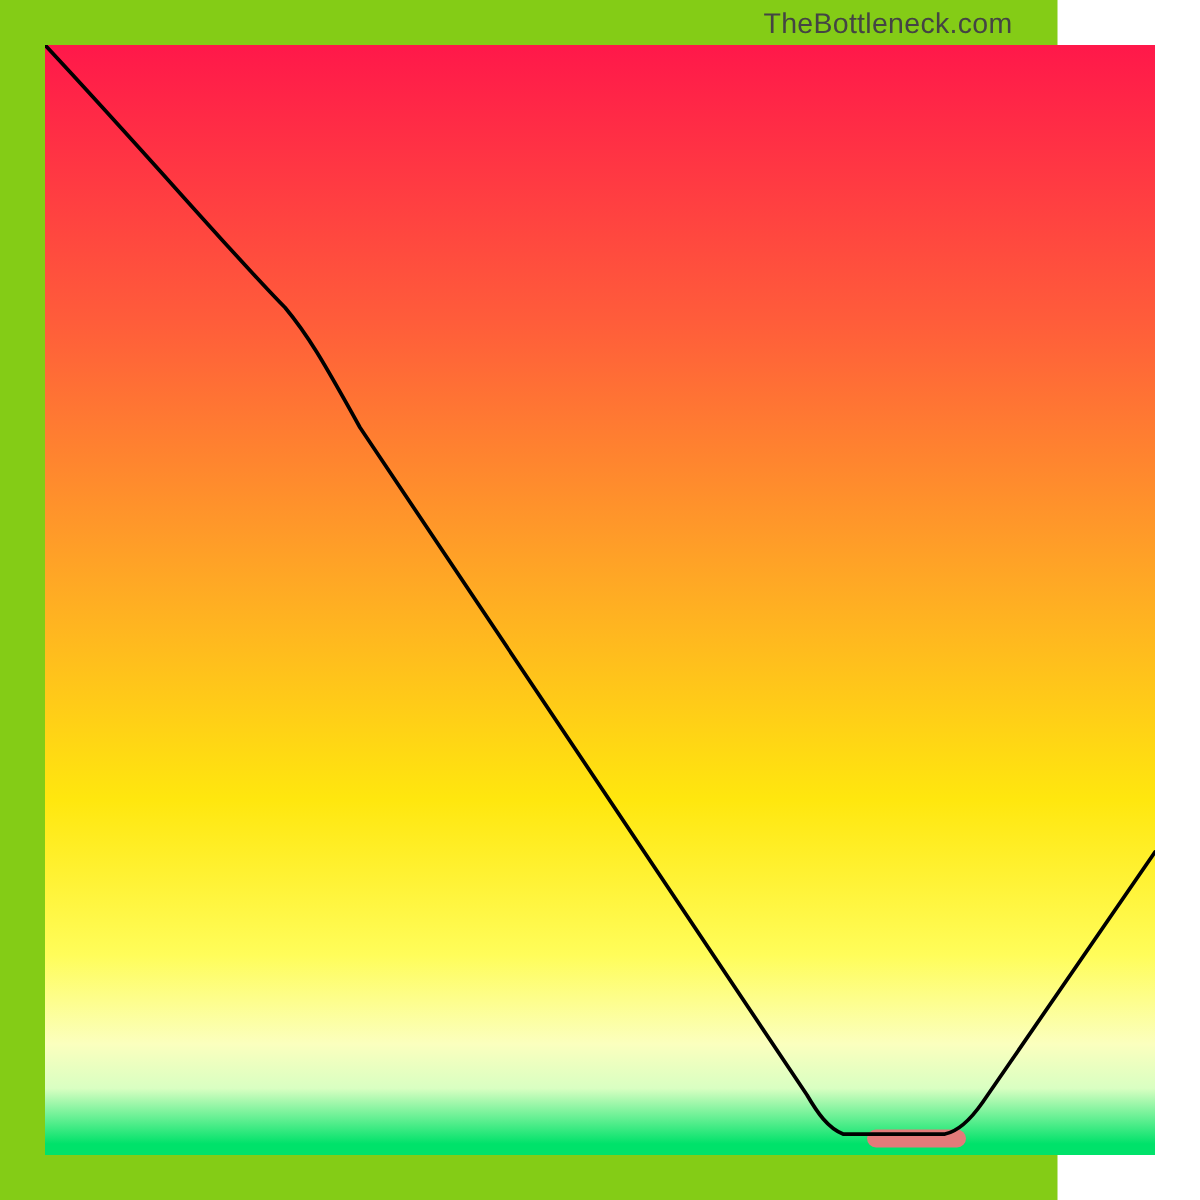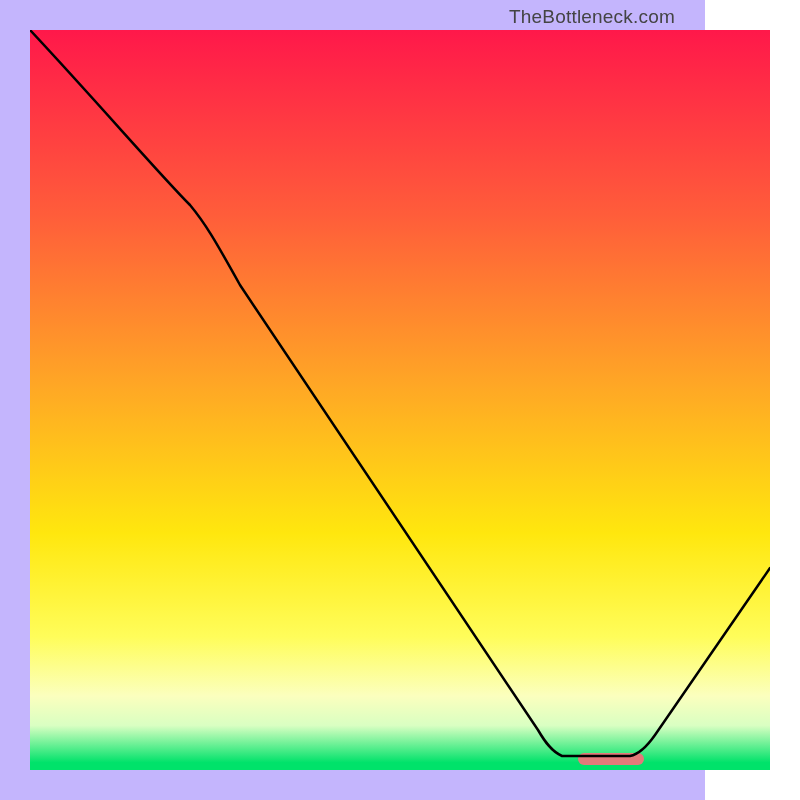--- a/index.html
+++ b/index.html
@@ -1,17 +1,17 @@
 <!DOCTYPE html>
 <html><head>
 <meta charset="utf-8">
 <style>
   * { margin: 0; padding: 0; box-sizing: border-box; }
   html, body { width: 800px; height: 800px; overflow: hidden; background: #fff; }
-  .wrap { position: relative; width: 705px; height: 800px; background: #c4b5fd; }
+  .wrap { position: relative; width: 705px; height: 800px; background: #84cc16; }
   .plot {
     position: absolute;
     left: 30px;
     top: 30px;
     width: 740px;
     height: 740px;
     overflow: hidden;
   }
   .gradient {
     position: absolute;

